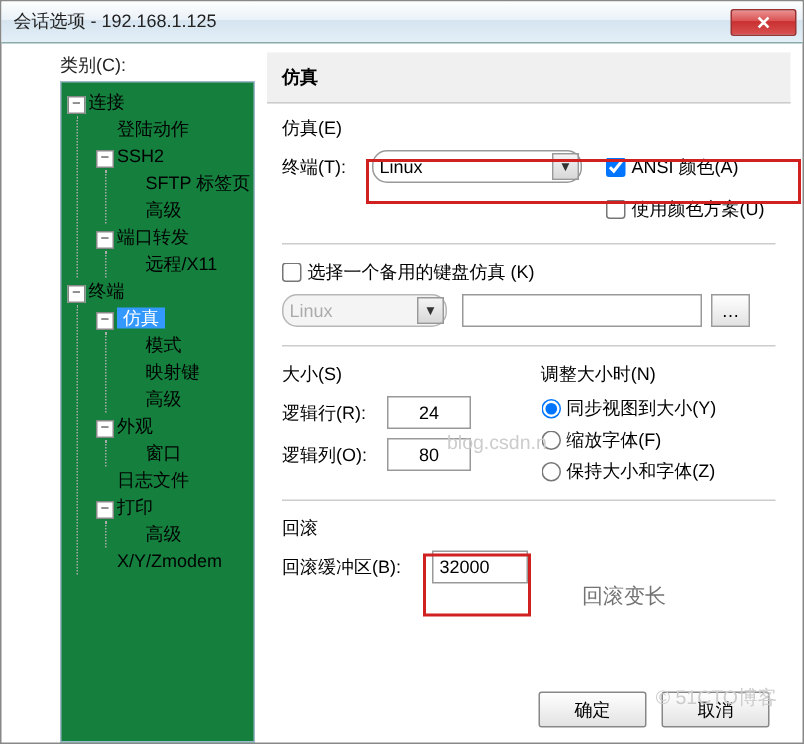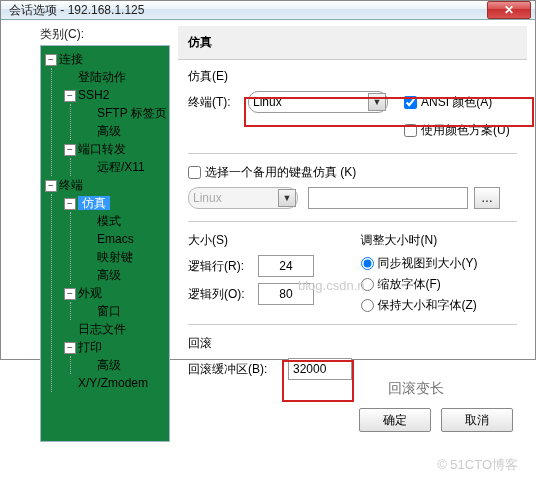--- a/index.html
+++ b/index.html
@@ -1,17 +1,17 @@
 <!DOCTYPE html>
 <html><head>
 <meta charset="utf-8">
 <style>
 * { box-sizing: border-box; margin: 0; padding: 0; font-family: "Microsoft YaHei", SimSun, sans-serif; font-size: 12px; }
 body { background: #fff; width: 536px; height: 500px; overflow: hidden; position: relative; }
-.window { border: 1px solid #888; width: 536px; height: 360px; display: flex; flex-direction: column; }
+.window { border: 1px solid #888; width: 536px; height: 496px; display: flex; flex-direction: column; }
 
 
 .titlebar { height: 28px; background: linear-gradient(#fdfefe, #eaf2f8 45%, #d5e4f0 46%, #e4eff7); display: flex; align-items: center; padding: 0 4px 0 8px; border-bottom: 1px solid #8aa; }
 .titlebar .title { flex: 1; color: #222; font-size: 12px; }
 .winbtns { display: flex; gap: 0; }
 .winbtn { width: 36px; height: 18px; border: 1px solid #4a6; background: linear-gradient(#e8f5e8, #c8e5c8); border-radius: 0 0 2px 2px; margin-left: 2px; display:flex;align-items:center;justify-content:center; font-size:12px; color:#333; }
 .winbtn.close { width: 44px; background: linear-gradient(#eb8f8f, #d95050 45%, #c93030 46%, #d95050); border-color: #933; color:#fff; font-weight:bold; border-radius: 2px; }
 
 
 .body { flex:1; display:flex; padding: 6px 8px 0 8px; gap: 8px; }
@@ -95,21 +95,20 @@
                   <li class="leaf"><span>远程/X11</span></li>
                 </ul>
               </li>
             </ul>
           </li>
           <li><span class="twig">−</span><span>终端</span>
             <ul class="dotted">
               <li><span class="twig">−</span><span class="selected">仿真</span>
                 <ul class="dotted">
                   <li class="leaf"><span>模式</span></li>
-                  <li class="leaf"><span>Emacs</span></li>
                   <li class="leaf"><span>映射键</span></li>
                   <li class="leaf"><span>高级</span></li>
                 </ul>
               </li>
               <li><span class="twig">−</span><span>外观</span>
                 <ul class="dotted">
                   <li class="leaf"><span>窗口</span></li>
                 </ul>
               </li>
               <li class="leaf"><span>日志文件</span></li>

